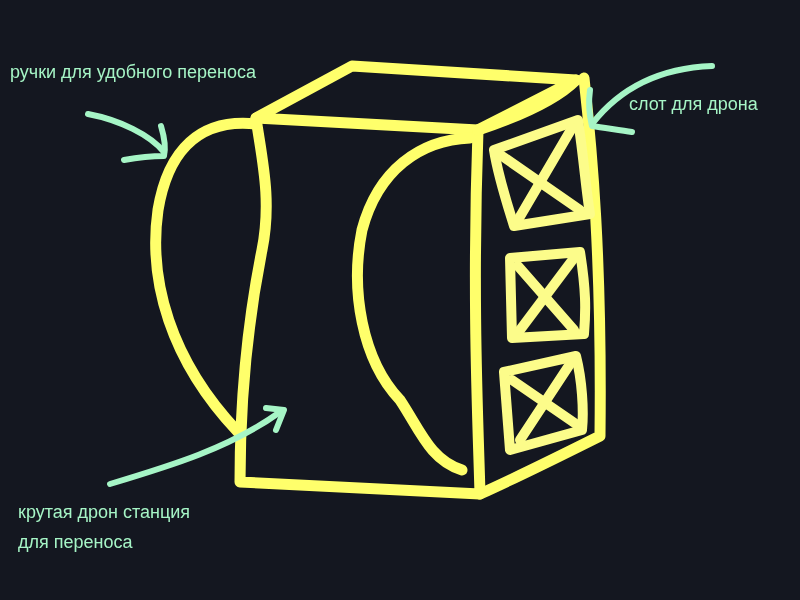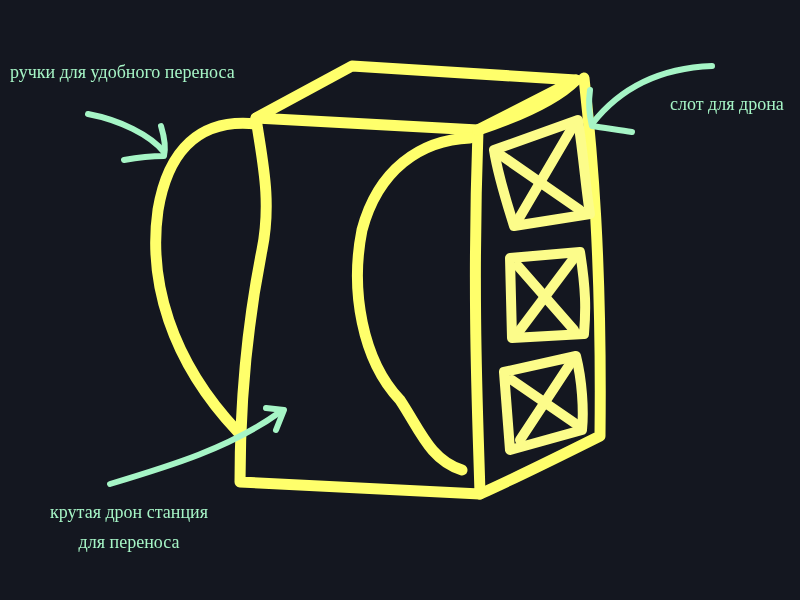--- a/index.html
+++ b/index.html
@@ -16,27 +16,27 @@
       height: 600px;
       background: #141720;
     }
     #drawing {
       position: absolute;
       left: 0;
       top: 0;
     }
     .label {
       position: absolute;
-      font-family: Liberation Serif, serif;
+      font-family: Liberation Sans, sans-serif;
       font-size: 18px;
       color: #a6f5c6;
       white-space: nowrap;
       line-height: 30px;
     }
-    .label.center { text-align: center; }
+    .label.center { }
   </style>
 </head>
 <body>
 
 <div id="canvas">
   <svg id="drawing" width="800" height="600" viewBox="0 0 800 600">
     <g fill="none" stroke="#ffff6b" stroke-width="11" stroke-linecap="round" stroke-linejoin="round">
 
       <path d="M256,118 L352,66 L576,80 L478,130 L256,118 Z"></path>
 
@@ -79,16 +79,16 @@
         <path d="M590,90 C588,104 590,118 592,126 C604,128 620,130 632,132"></path>
       </g>
       <g>
         <path d="M110,484 C170,466 230,448 280,412"></path>
         <path d="M266,408 L284,410 L276,430"></path>
       </g>
     </g>
   </svg>
 
   <div class="label" style="left:10px; top:57px;">ручки для удобного переноса</div>
-  <div class="label" style="left:629px; top:89px;margin-left:41px;">слот для дрона</div>
+  <div class="label" style="left:629px; top:89px;">слот для дрона</div>
   <div class="label center" style="left:18px; top:497px; width:222px;">крутая дрон станция</div>
   <div class="label center" style="left:18px; top:527px; width:222px;">для переноса</div>
 </div>
 
 </body></html>

